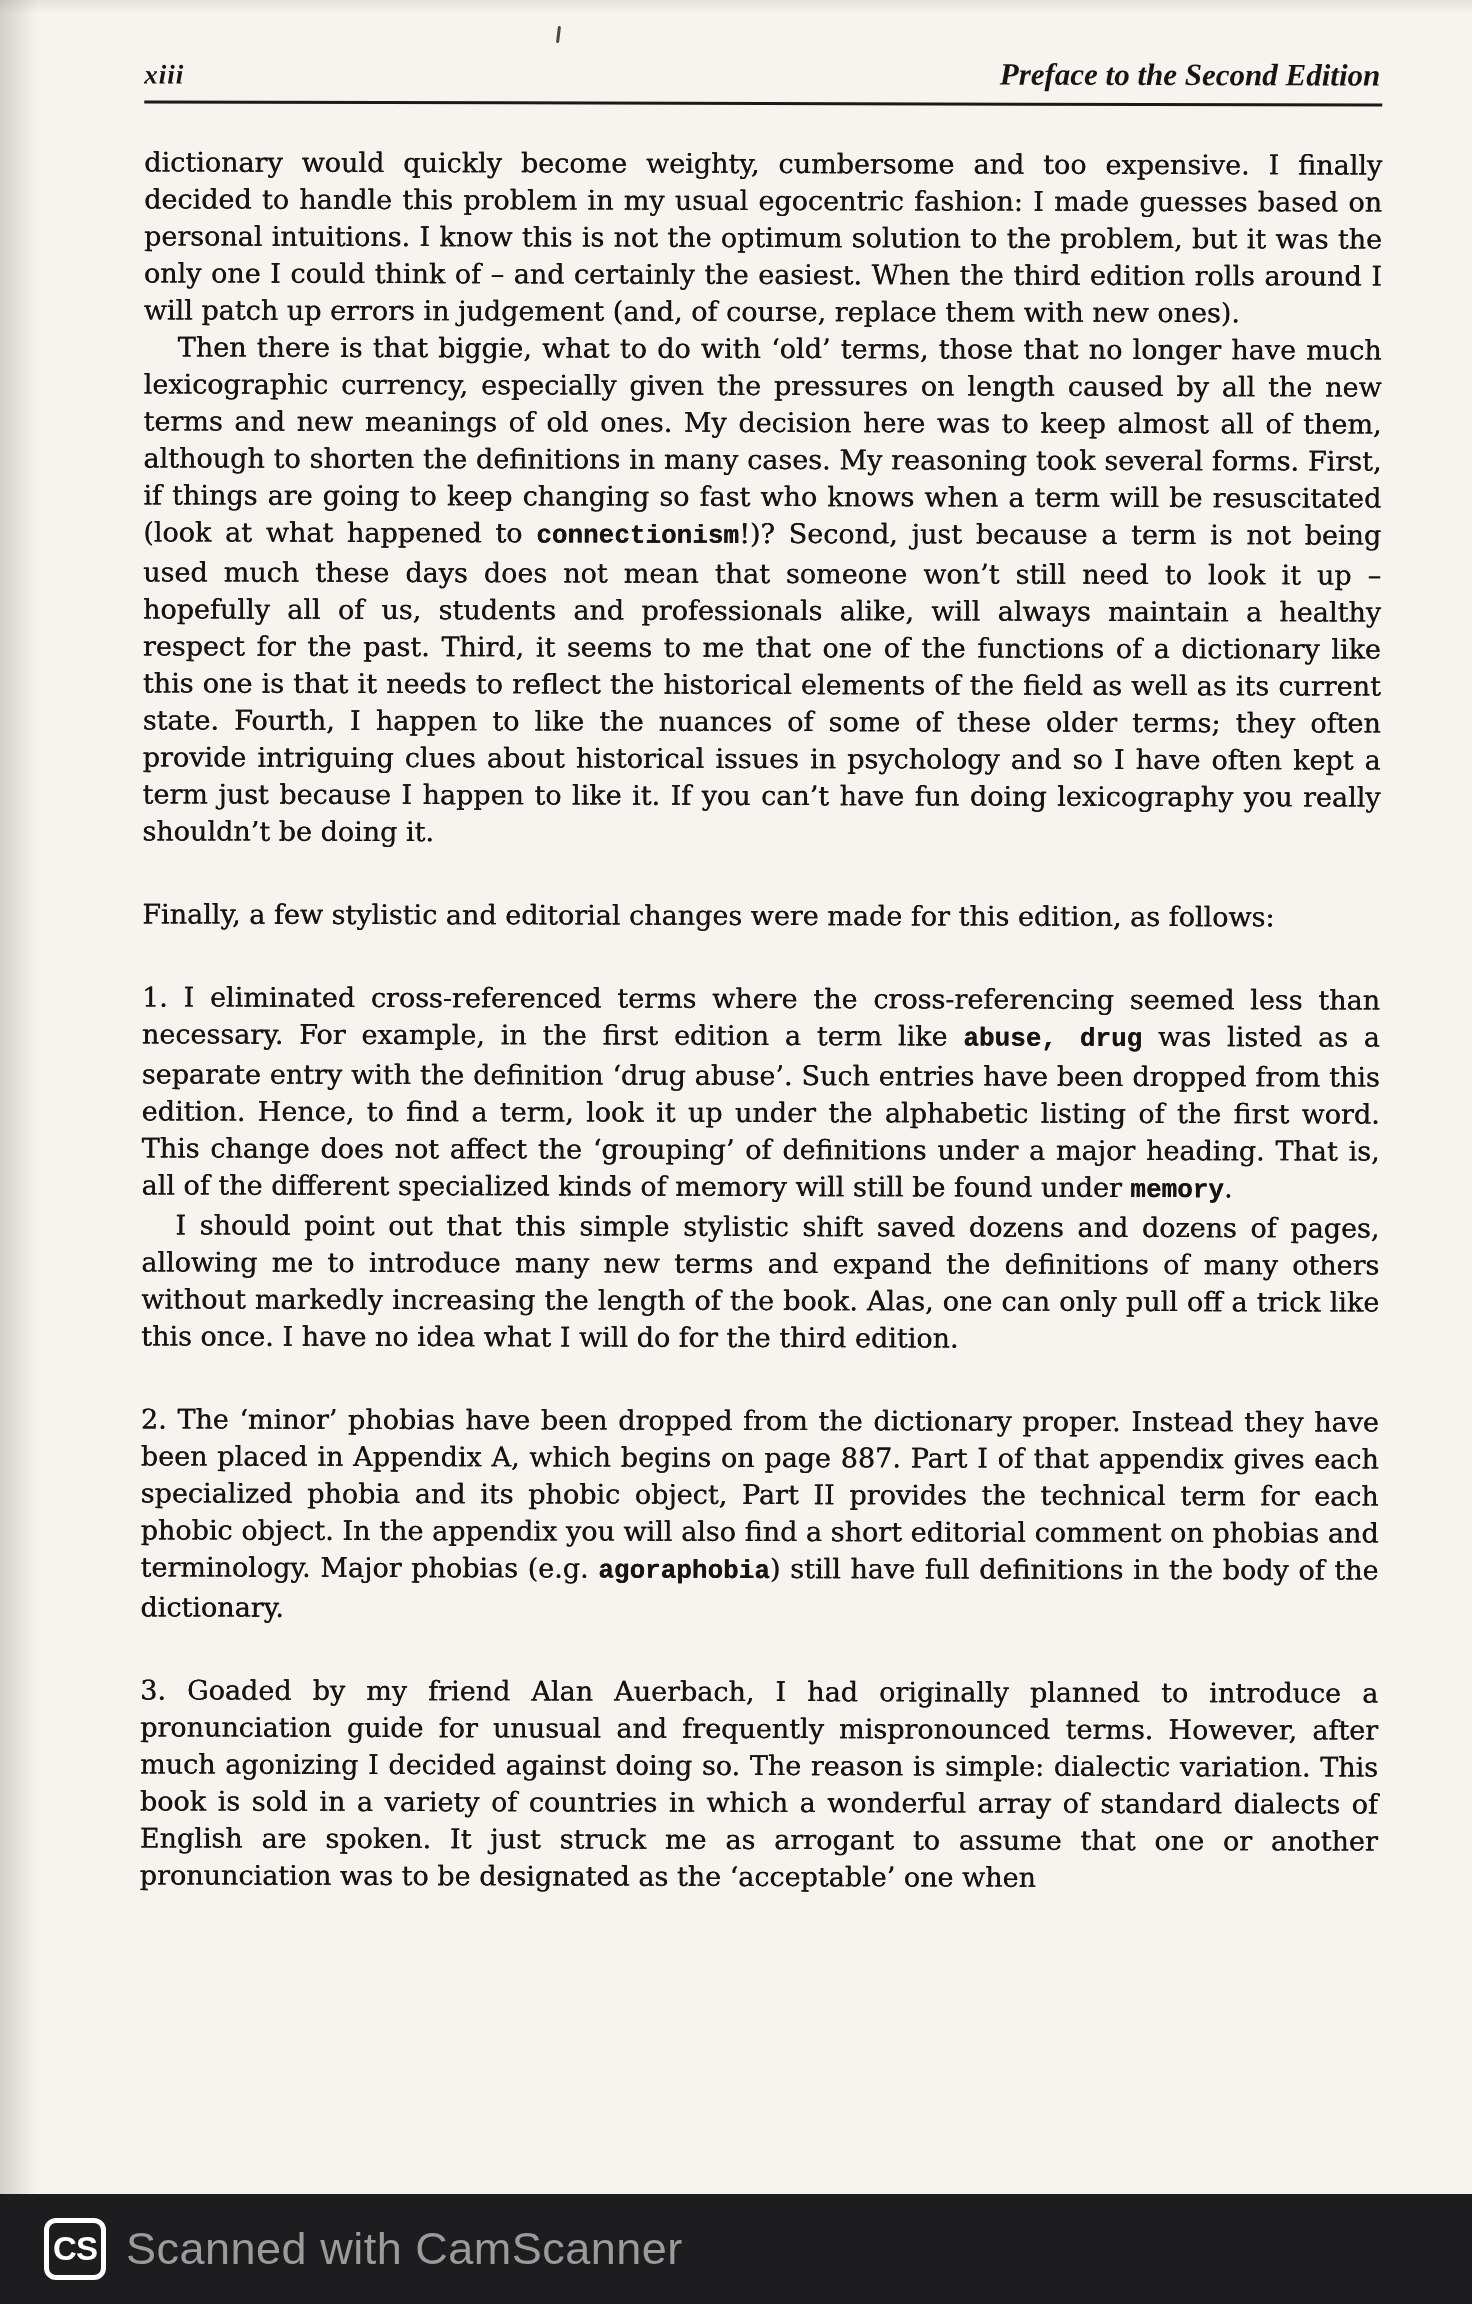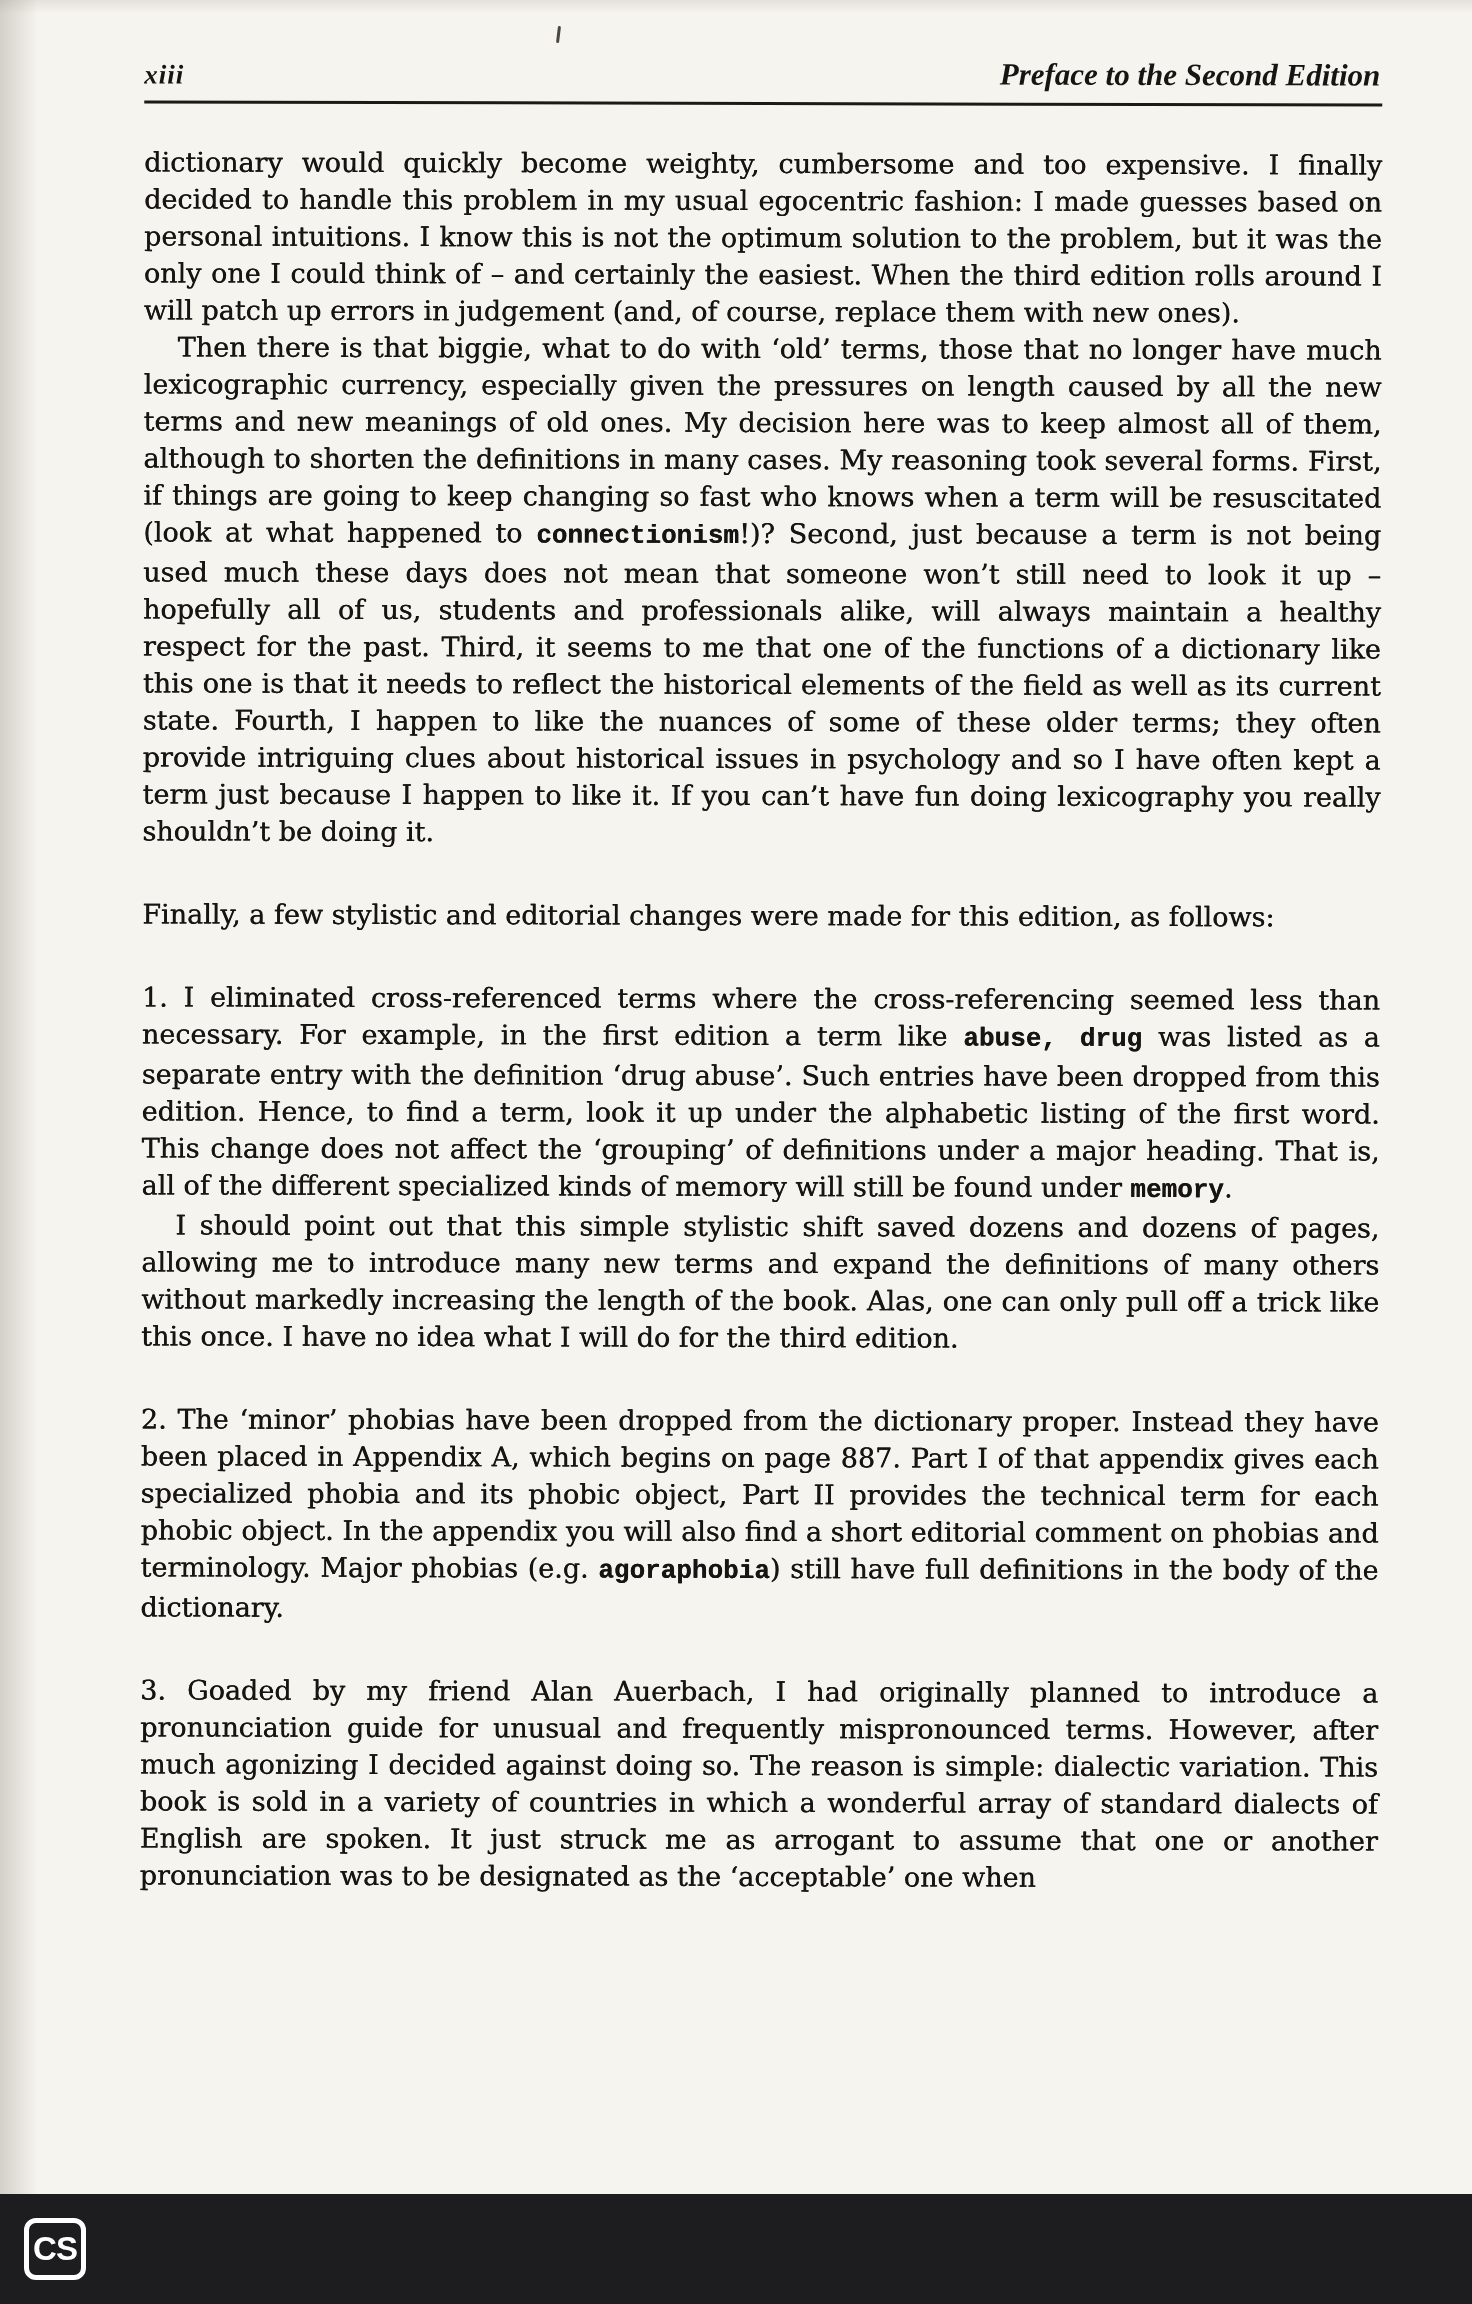--- a/index.html
+++ b/index.html
@@ -53,21 +53,21 @@
   .body-text p.indent { text-indent:34px; }
   .body-text p.gap { margin-top:46px; }
   b.term {
     font-family:Liberation Mono, monospace; font-weight:700;
     font-size:26px; text-shadow:0.3px 0 0 currentColor;
   }
 
   .camscanner-bar {
     position:absolute; left:0; right:0; bottom:0; height:110px;
     background:var(--footer_bg,#1d1d1f);
-    display:flex; align-items:center; padding-left:24px; gap:20px;
+    display:flex; align-items:center; padding-left:44px; gap:20px;
   }
   .cs-logo {
     width:62px; height:62px; flex:0 0 auto;
     border:5px solid #ffffff; border-radius:12px;
     display:flex; align-items:center; justify-content:center;
     font-family:"Liberation Sans", sans-serif; font-weight:700;
     font-size:33px; color:#ffffff; letter-spacing:-1px;
   }
   .cs-text {
     font-family:"Liberation Sans", sans-serif; font-size:45px;
@@ -94,14 +94,15 @@
         <p class="gap">Finally, a few stylistic and editorial changes were made for this edition, as follows:</p>
         <p class="gap">1. I eliminated cross-referenced terms where the cross-referencing seemed less than necessary. For example, in the first edition a term like <b class="term">abuse, drug</b> was listed as a separate entry with the definition ‘drug abuse’. Such entries have been dropped from this edition. Hence, to find a term, look it up under the alphabetic listing of the first word. This change does not affect the ‘grouping’ of definitions under a major heading. That is, all of the different specialized kinds of memory will still be found under <b class="term">memory</b>.</p>
         <p class="indent ">I should point out that this simple stylistic shift saved dozens and dozens of pages, allowing me to introduce many new terms and expand the definitions of many others without markedly increasing the length of the book. Alas, one can only pull off a trick like this once. I have no idea what I will do for the third edition.</p>
         <p class="gap">2. The ‘minor’ phobias have been dropped from the dictionary proper. Instead they have been placed in Appendix A, which begins on page 887. Part I of that appendix gives each specialized phobia and its phobic object, Part II provides the technical term for each phobic object. In the appendix you will also find a short editorial comment on phobias and terminology. Major phobias (e.g. <b class="term">agoraphobia</b>) still have full definitions in the body of the dictionary.</p>
         <p class="gap">3. Goaded by my friend Alan Auerbach, I had originally planned to introduce a pronunciation guide for unusual and frequently mispronounced terms. However, after much agonizing I decided against doing so. The reason is simple: dialectic variation. This book is sold in a variety of countries in which a wonderful array of standard dialects of English are spoken. It just struck me as arrogant to assume that one or another pronunciation was to be designated as the ‘acceptable’ one when</p>
       </main>
   </div>
 
   <footer class="camscanner-bar">
     <span class="cs-logo">CS</span>
+    <span class="cs-text">Scanned with CamScanner</span>
   </footer>
 </div>
 
 </body></html>

